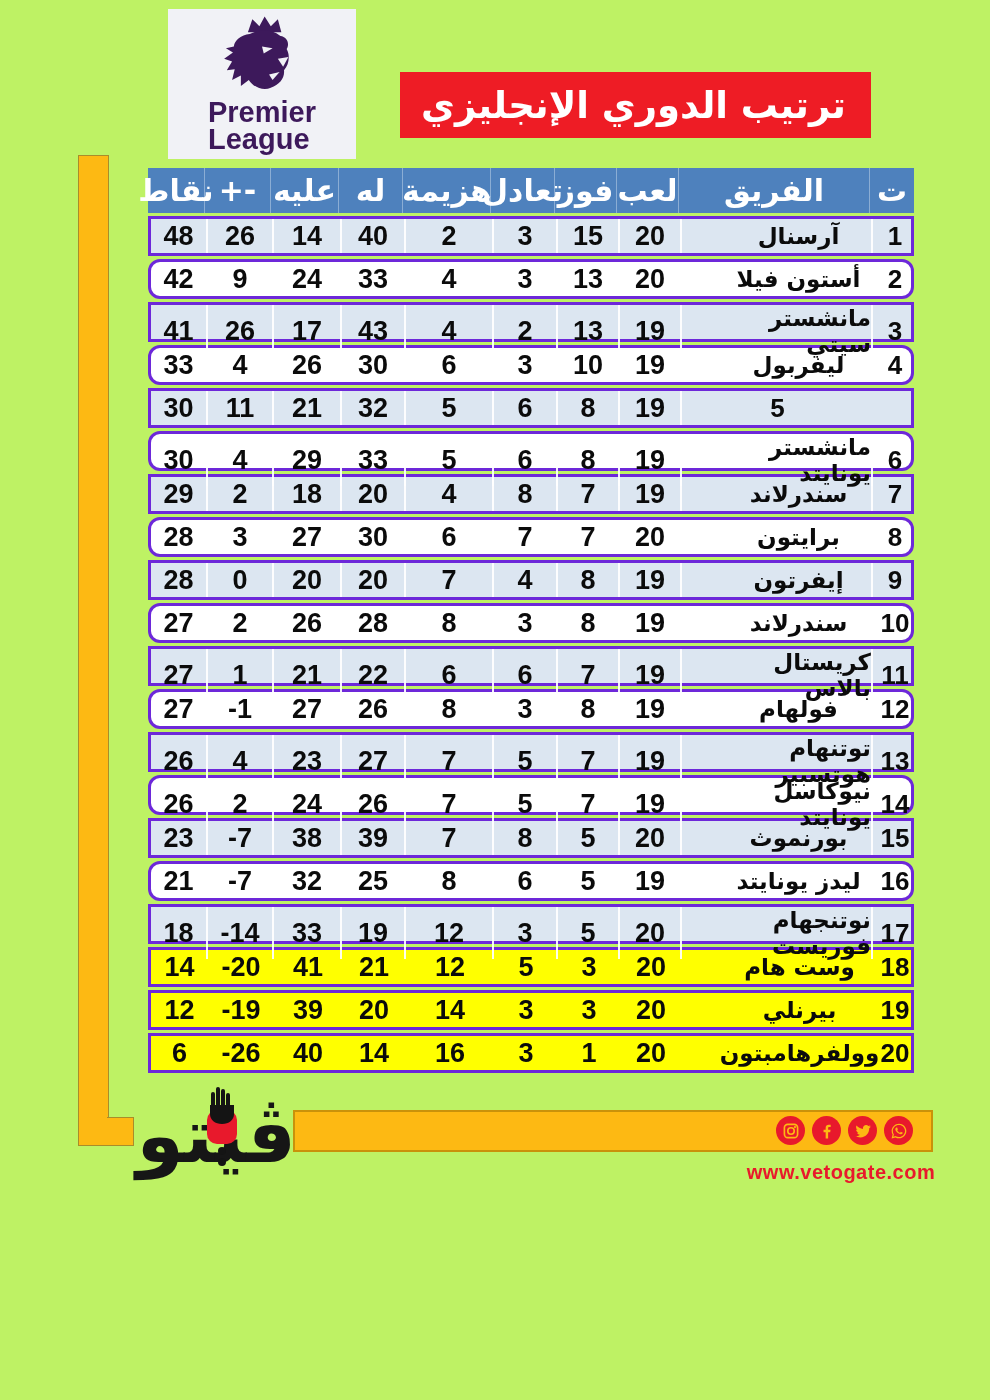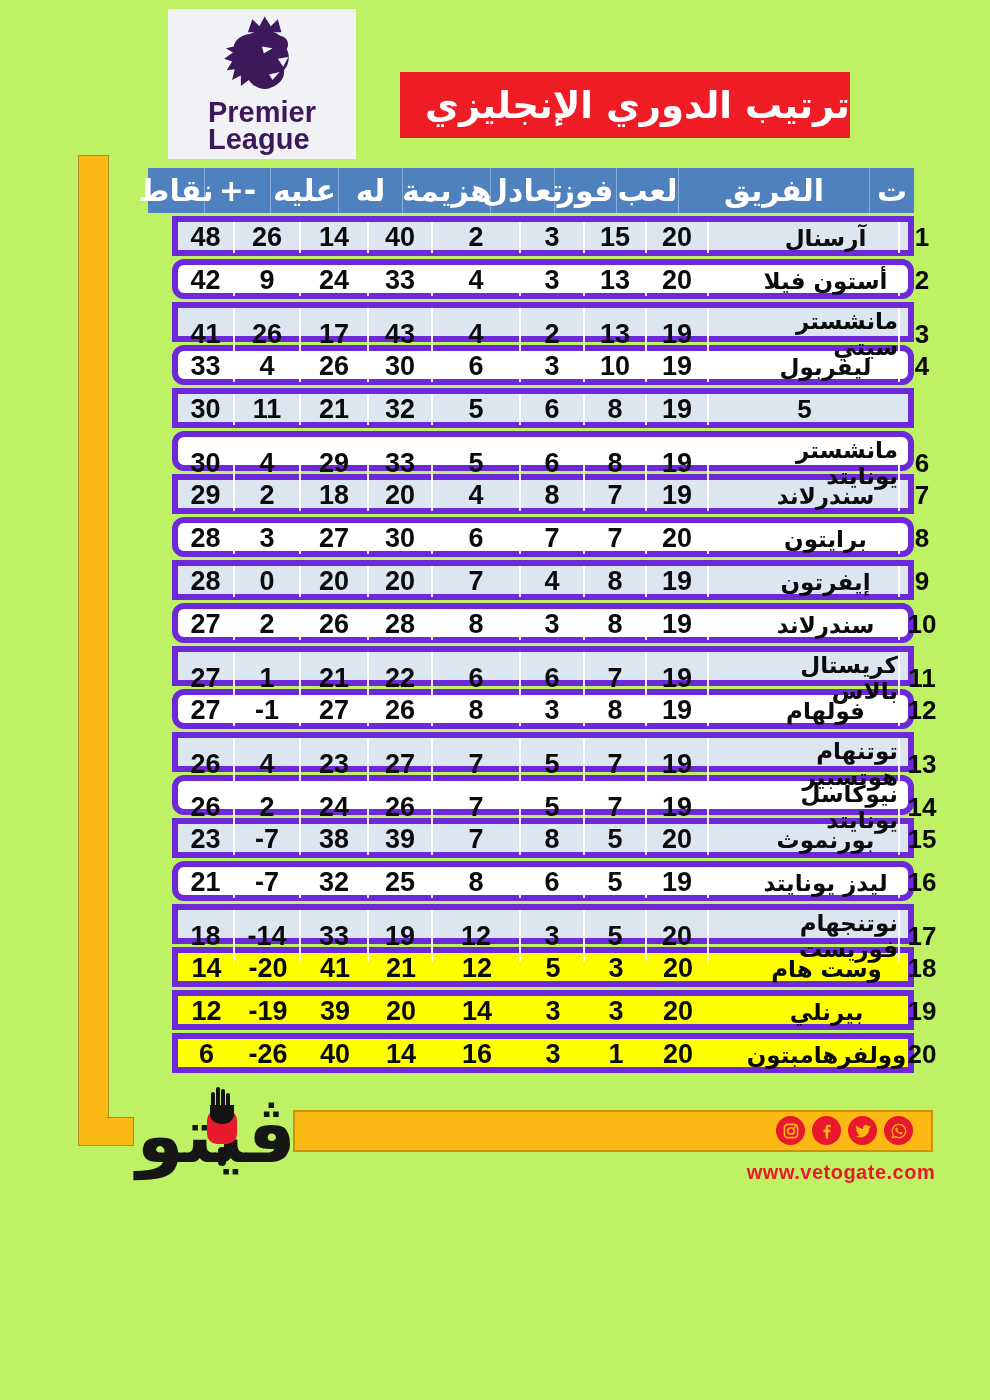--- a/index.html
+++ b/index.html
@@ -8,37 +8,37 @@
 
   
   .pl-box{position:absolute;left:168px;top:9px;width:188px;height:150px;background:#f1f2f6;
           display:flex;flex-direction:column;align-items:center;}
   .pl-lion{margin-top:4px;}
   .pl-text{color:#3d195b;font-weight:bold;font-size:29px;line-height:27px;text-align:left;
            font-family:"Liberation Sans","DejaVu Sans",sans-serif;letter-spacing:0px;margin-top:-2px;}
 
   
   .banner{position:absolute;left:400px;top:72px;width:450px;height:66px;background:#ee1c25;
-          color:#ffffff;display:flex;align-items:center;justify-content:flex-start;
-          font-size:37px;font-weight:bold;direction:rtl;}
+          color:#ffffff;display:flex;align-items:center;justify-content:flex-end;
+          font-size:37px;font-weight:bold;direction:rtl;padding-left:21px;}
 
   
   .side-bar{position:absolute;left:78px;top:155px;width:29px;height:989px;background:#fdb913;border:1px solid #a98d2a;}
   .side-bar-foot{position:absolute;left:107px;top:1117px;width:26px;height:27px;background:#fdb913;
                  border:1px solid #a98d2a;border-left:none;}
 
   
   .table{position:absolute;left:148px;top:168px;width:766px;}
   .thead,.trow{display:grid;direction:ltr;
       grid-template-columns:57px 66px 68px 64px 88px 64px 62px 62px 191px 44px;}
   .thead{background:#4e81bd;height:45px;margin-bottom:3px;}
   .hcell{display:flex;align-items:center;justify-content:center;color:#ffffff;
          font-size:30px;font-weight:bold;direction:rtl;}
   .hcell:not(:last-child){border-right:1px solid rgba(255,255,255,.35);}
-  .trow{height:40px;margin-bottom:3px;border:6px solid #6d28d9;box-sizing:border-box;margin-left:24px;}
+  .trow{height:40px;margin-bottom:3px;border:3px solid #6d28d9;box-sizing:border-box;}
   .trow.light{background:#dce6f1;}
   .trow.white{background:#ffffff;border-radius:12px;}
   .trow.releg{background:#ffff00;}
   .cell{display:flex;align-items:center;justify-content:center;color:#0b0b0b;}
   .trow:not(.releg) .cell:not(:last-child){border-right:2px solid rgba(255,255,255,.92);}
   .cell.num{font-family:"Liberation Sans","DejaVu Sans",sans-serif;font-size:27px;font-weight:bold;direction:ltr;}
   .cell.team{font-size:23px;font-weight:bold;direction:rtl;padding-left:44px;}
   .cell.rank{font-size:26px;}
   .ltr{direction:ltr;unicode-bidi:bidi-override;}
 

